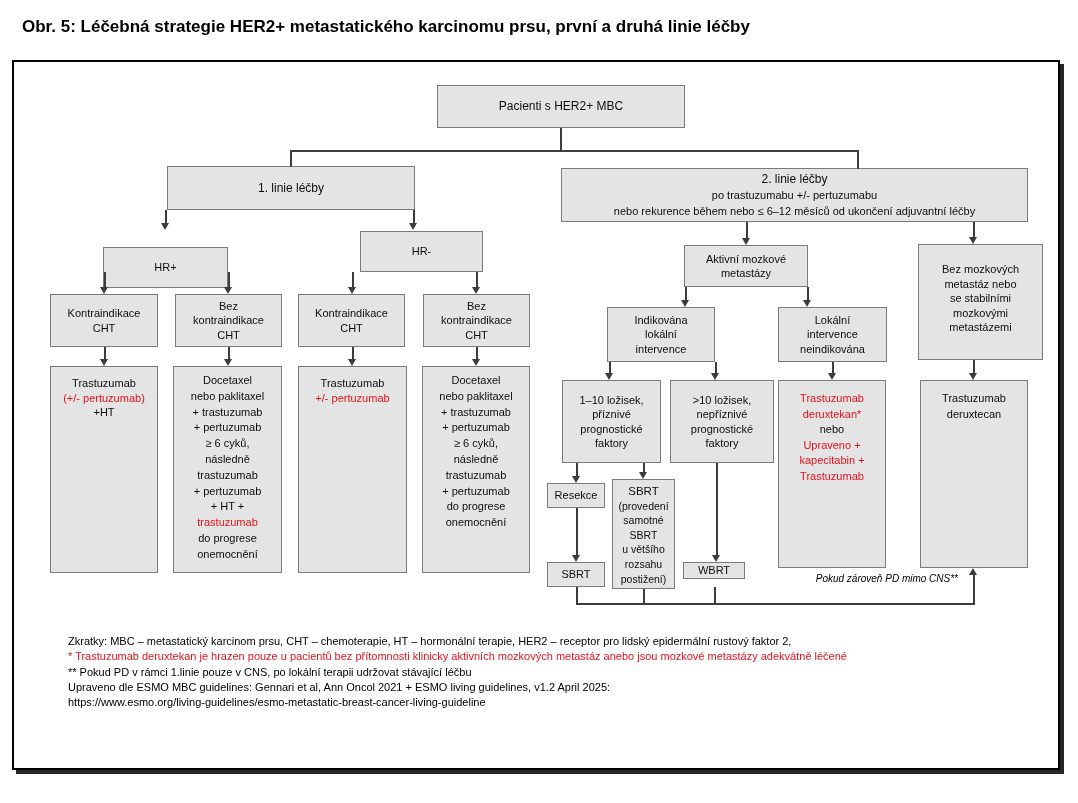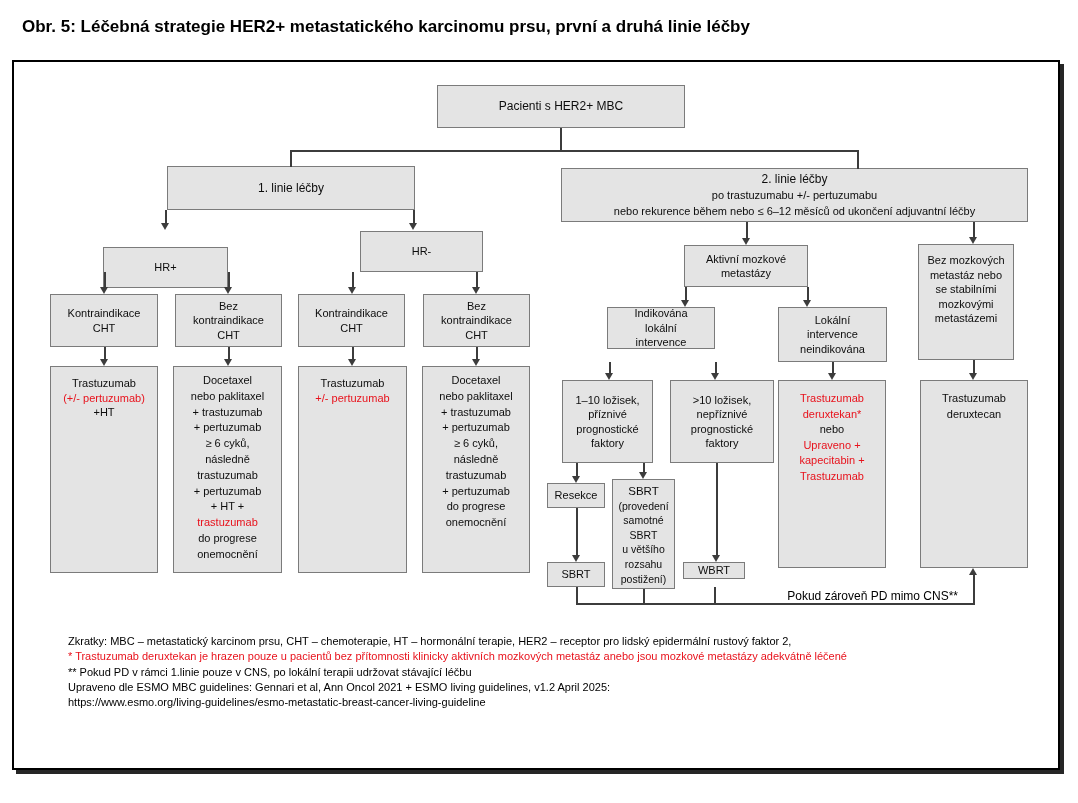--- a/index.html
+++ b/index.html
@@ -15,21 +15,21 @@
       border:1.5px solid var(--box_border);display:flex;flex-direction:column;align-items:center;
       justify-content:center;text-align:center;font-size:11px;line-height:14.5px;color:#0d0d0d;}
   .topal{justify-content:flex-start;}
   .vl{position:absolute;width:1.5px;background:var(--line);}
   .hl{position:absolute;height:1.5px;background:var(--line);}
   .ad{position:absolute;width:0;height:0;border-left:4.5px solid transparent;
       border-right:4.5px solid transparent;border-top:7px solid var(--line);}
   .au{position:absolute;width:0;height:0;border-left:4.5px solid transparent;
       border-right:4.5px solid transparent;border-bottom:7px solid var(--line);}
   .fn{position:absolute;left:68px;top:634px;font-size:11px;line-height:15.3px;color:#000;white-space:nowrap;}
-  .pd-label{position:absolute;left:700px;top:589px;width:258px;font-size:12px;text-align:right;color:#000;}
+  .pd-label{position:absolute;left:700px;top:573px;width:258px;font-size:10px;text-align:right;color:#000;font-style:italic;}
   .fs12{font-size:12px;}
   .lh158{line-height:15.8px;}
   .lh155{line-height:15.5px;}
 </style>
 </head>
 <body>
 
 <div class="page">
 
   <div class="title">Obr. 5: Léčebná strategie HER2+ metastatického karcinomu prsu, první a druhá linie léčby</div>
@@ -104,41 +104,41 @@
     <div>+ pertuzumab</div>
     <div>do progrese</div>
     <div>onemocnění</div>
   </div>
 
   <div class="bx" style="left:684px;top:245px;width:124px;height:42px">
     <div>Aktivní mozkové</div>
     <div>metastázy</div>
   </div>
 
-  <div class="bx topal" style="left:918px;top:244px;width:96px;height:116px;padding-top:8px">
+  <div class="bx topal" style="left:918px;top:244px;width:125px;height:116px;padding-top:17px">
     <div>Bez mozkových</div>
     <div>metastáz nebo</div>
     <div>se stabilními</div>
     <div>mozkovými</div>
     <div>metastázemi</div>
   </div>
 
-  <div class="bx" style="left:607px;top:307px;width:108px;height:42px">
+  <div class="bx" style="left:607px;top:307px;width:108px;height:55px">
     <div>Indikována</div>
     <div>lokální</div>
     <div>intervence</div>
   </div>
 
   <div class="bx" style="left:778px;top:307px;width:109px;height:55px">
     <div>Lokální</div>
     <div>intervence</div>
     <div>neindikována</div>
   </div>
 
-  <div class="bx" style="left:562px;top:380px;width:91px;height:83px">
+  <div class="bx" style="left:562px;top:380px;width:99px;height:83px">
     <div>1–10 ložisek,</div>
     <div>příznivé</div>
     <div>prognostické</div>
     <div>faktory</div>
   </div>
 
   <div class="bx" style="left:670px;top:380px;width:104px;height:83px">
     <div>&gt;10 ložisek,</div>
     <div>nepříznivé</div>
     <div>prognostické</div>

